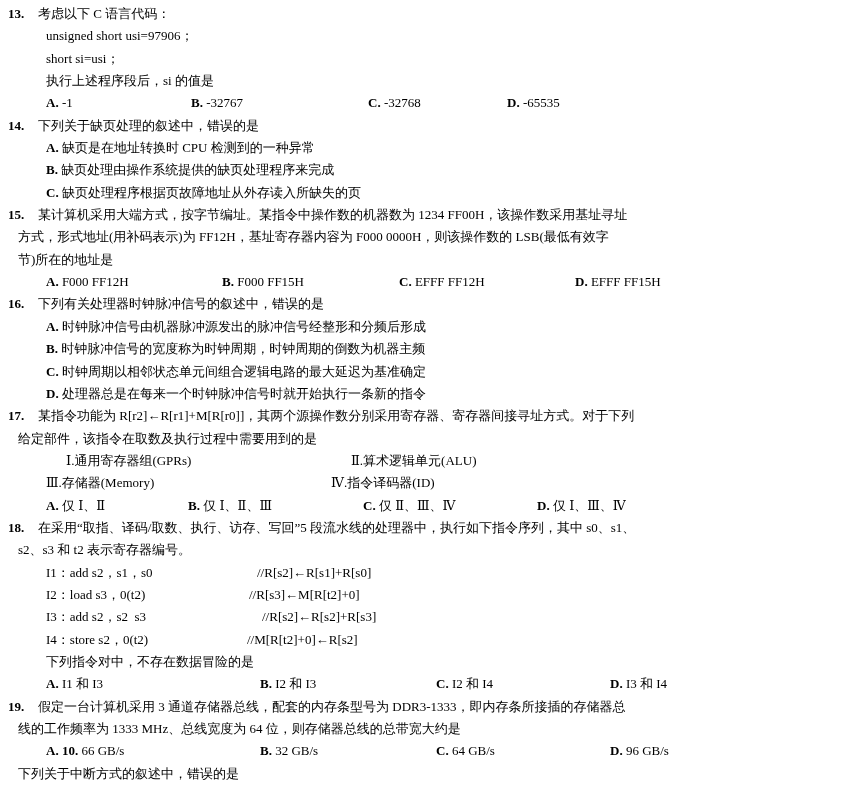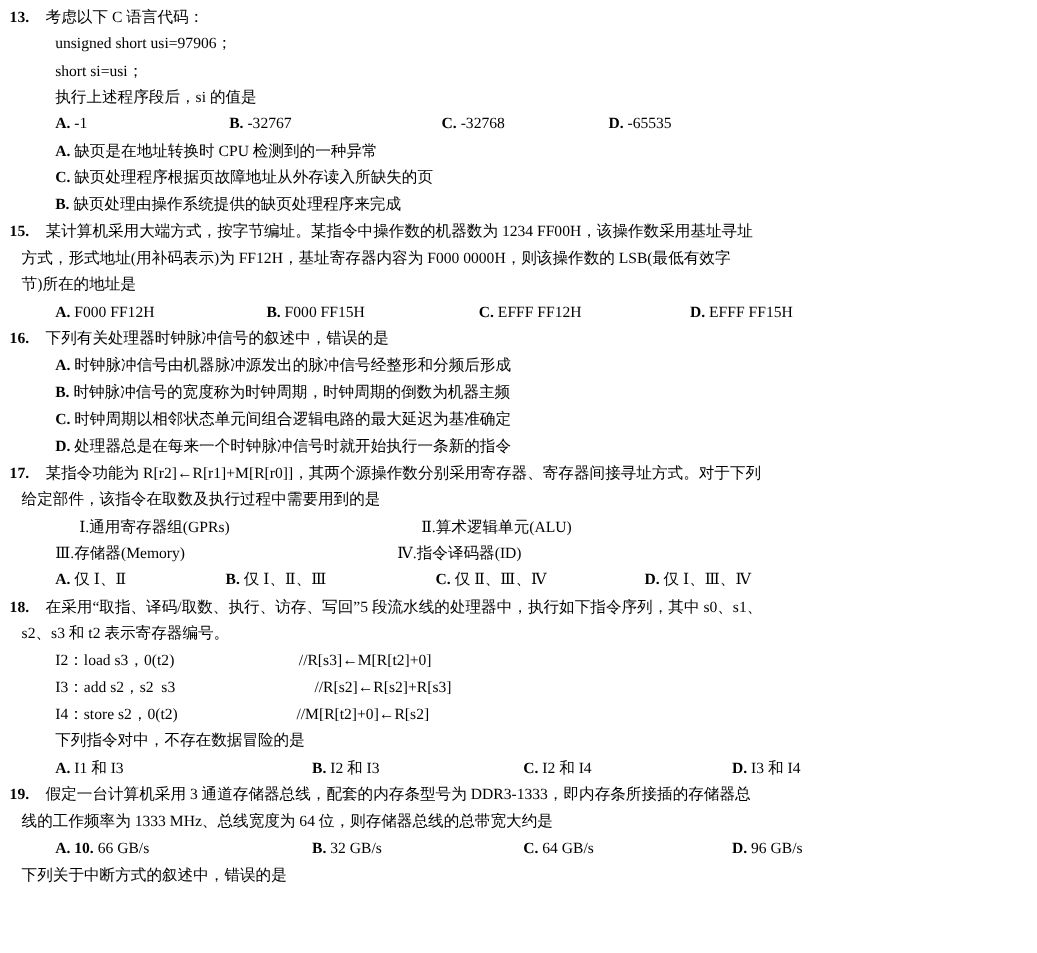--- a/index.html
+++ b/index.html
@@ -40,23 +40,24 @@
 <div class="page">
   <div id="qlist">
       <div class="q">
         <div class="line ind-stem"><span class="qnum">13.</span><span>考虑以下 C 语言代码：</span></div>
         <div class="line ind-body">unsigned short usi=97906；</div>
         <div class="line ind-body">short si=usi；</div>
         <div class="line ind-body">执行上述程序段后，si 的值是</div>
         <div class="line ind-body"><span class="opt" style="width: 145px;"><span class="optlabel">A. </span><span>-1</span></span><span class="opt" style="width: 177px;"><span class="optlabel">B. </span><span>-32767</span></span><span class="opt" style="width: 139px;"><span class="optlabel">C. </span><span>-32768</span></span><span class="opt"><span class="optlabel">D. </span><span>-65535</span></span></div>
       </div>
       <div class="q">
+        <div class="line ind-stem"><span class="qnum">14.</span><span>下列关于缺页处理的叙述中，错误的是</span></div>
         <div class="line ind-body"><span class="optlabel">A. </span><span>缺页是在地址转换时 CPU 检测到的一种异常</span></div>
+        <div class="line ind-body"><span class="optlabel">B. </span><span>缺页处理由操作系统提供的缺页处理程序来完成</span></div>
         <div class="line ind-body"><span class="optlabel">C. </span><span>缺页处理程序根据页故障地址从外存读入所缺失的页</span></div>
-        <div class="line ind-body"><span class="optlabel">B. </span><span>缺页处理由操作系统提供的缺页处理程序来完成</span></div>
       </div>
       <div class="q">
         <div class="line ind-stem"><span class="qnum">15.</span><span>某计算机采用大端方式，按字节编址。某指令中操作数的机器数为 1234 FF00H，该操作数采用基址寻址</span></div>
         <div class="line ind-cont">方式，形式地址(用补码表示)为 FF12H，基址寄存器内容为 F000 0000H，则该操作数的 LSB(最低有效字</div>
         <div class="line ind-cont">节)所在的地址是</div>
         <div class="line ind-body"><span class="opt" style="width: 176px;"><span class="optlabel">A. </span><span>F000 FF12H</span></span><span class="opt" style="width: 177px;"><span class="optlabel">B. </span><span>F000 FF15H</span></span><span class="opt" style="width: 176px;"><span class="optlabel">C. </span><span>EFFF FF12H</span></span><span class="opt"><span class="optlabel">D. </span><span>EFFF FF15H</span></span></div>
       </div>
       <div class="q">
         <div class="line ind-stem"><span class="qnum">16.</span><span>下列有关处理器时钟脉冲信号的叙述中，错误的是</span></div>
         <div class="line ind-body"><span class="optlabel">A. </span><span>时钟脉冲信号由机器脉冲源发出的脉冲信号经整形和分频后形成</span></div>
@@ -67,20 +68,21 @@
       <div class="q">
         <div class="line ind-stem"><span class="qnum">17.</span><span>某指令功能为 R[r2]←R[r1]+M[R[r0]]，其两个源操作数分别采用寄存器、寄存器间接寻址方式。对于下列</span></div>
         <div class="line ind-cont">给定部件，该指令在取数及执行过程中需要用到的是</div>
         <div class="line ind-body"><span class="col" style="width: 285px; margin-left: 20px;">Ⅰ.通用寄存器组(GPRs)</span><span class="col">Ⅱ.算术逻辑单元(ALU)</span></div>
         <div class="line ind-body"><span class="col" style="width: 285px;">Ⅲ.存储器(Memory)</span><span class="col">Ⅳ.指令译码器(ID)</span></div>
         <div class="line ind-body"><span class="opt" style="width: 142px;"><span class="optlabel">A. </span><span>仅 Ⅰ、Ⅱ</span></span><span class="opt" style="width: 175px;"><span class="optlabel">B. </span><span>仅 Ⅰ、Ⅱ、Ⅲ</span></span><span class="opt" style="width: 174px;"><span class="optlabel">C. </span><span>仅 Ⅱ、Ⅲ、Ⅳ</span></span><span class="opt"><span class="optlabel">D. </span><span>仅 Ⅰ、Ⅲ、Ⅳ</span></span></div>
       </div>
       <div class="q">
         <div class="line ind-stem"><span class="qnum">18.</span><span>在采用“取指、译码/取数、执行、访存、写回”5 段流水线的处理器中，执行如下指令序列，其中 s0、s1、</span></div>
         <div class="line ind-cont">s2、s3 和 t2 表示寄存器编号。</div>
+        <div class="line ind-body"><span class="codeleft" style="width: 211px;">I1：add s2，s1，s0</span><span class="comment">//R[s2]←R[s1]+R[s0]</span></div>
         <div class="line ind-body"><span class="codeleft" style="width: 203px;">I2：load s3，0(t2)</span><span class="comment">//R[s3]←M[R[t2]+0]</span></div>
         <div class="line ind-body"><span class="codeleft" style="width: 216px;">I3：add s2，s2  s3</span><span class="comment">//R[s2]←R[s2]+R[s3]</span></div>
         <div class="line ind-body"><span class="codeleft" style="width: 201px;">I4：store s2，0(t2)</span><span class="comment">//M[R[t2]+0]←R[s2]</span></div>
         <div class="line ind-body">下列指令对中，不存在数据冒险的是</div>
         <div class="line ind-body"><span class="opt" style="width: 214px;"><span class="optlabel">A. </span><span>I1 和 I3</span></span><span class="opt" style="width: 176px;"><span class="optlabel">B. </span><span>I2 和 I3</span></span><span class="opt" style="width: 174px;"><span class="optlabel">C. </span><span>I2 和 I4</span></span><span class="opt"><span class="optlabel">D. </span><span>I3 和 I4</span></span></div>
       </div>
       <div class="q">
         <div class="line ind-stem"><span class="qnum">19.</span><span>假定一台计算机采用 3 通道存储器总线，配套的内存条型号为 DDR3-1333，即内存条所接插的存储器总</span></div>
         <div class="line ind-cont">线的工作频率为 1333 MHz、总线宽度为 64 位，则存储器总线的总带宽大约是</div>
         <div class="line ind-body"><span class="opt" style="width: 214px;"><span class="optlabel">A. 10. </span><span>66 GB/s</span></span><span class="opt" style="width: 176px;"><span class="optlabel">B. </span><span>32 GB/s</span></span><span class="opt" style="width: 174px;"><span class="optlabel">C. </span><span>64 GB/s</span></span><span class="opt"><span class="optlabel">D. </span><span>96 GB/s</span></span></div>

